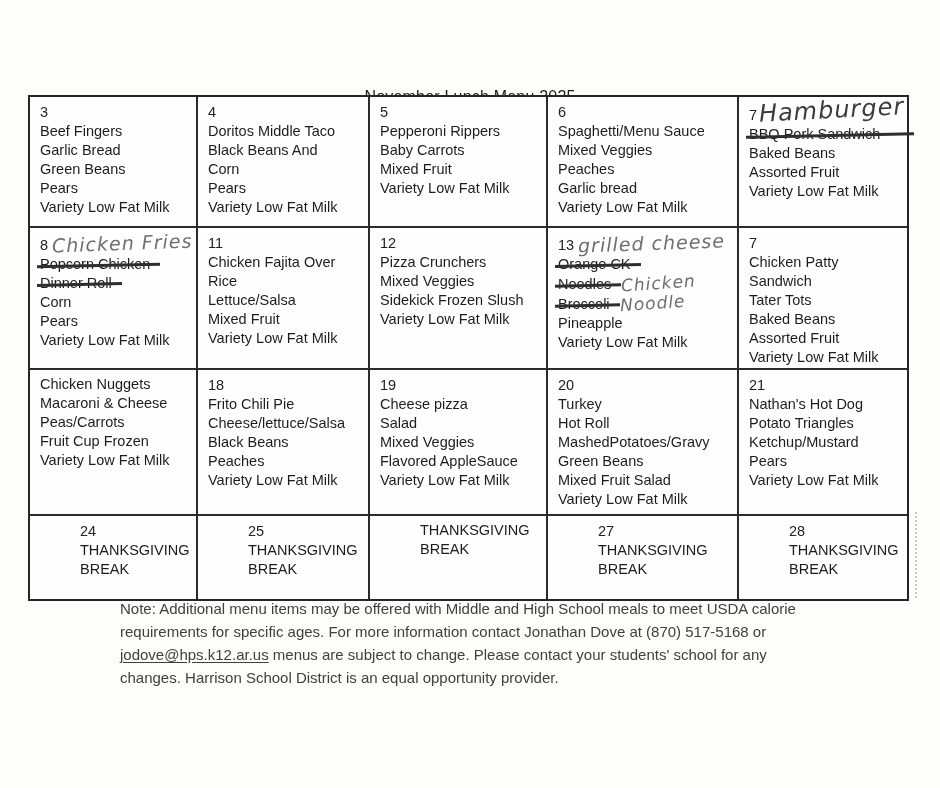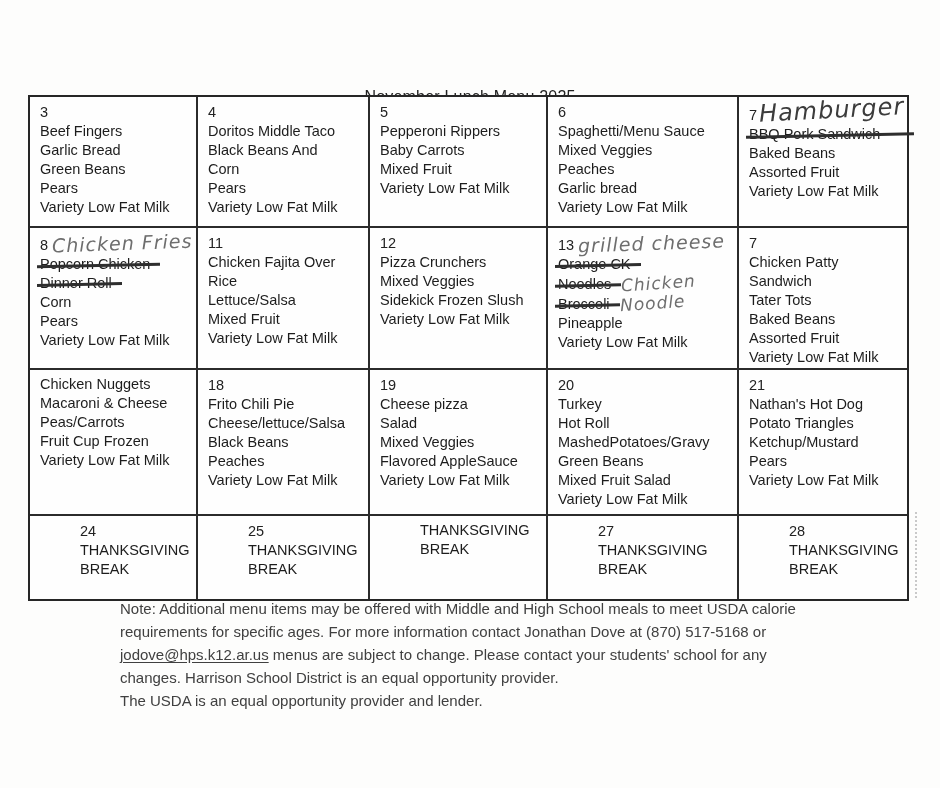--- a/index.html
+++ b/index.html
@@ -206,16 +206,15 @@
     </div>
     <div class="cell">
       <div class="cell-head"><span class="day-num">28</span></div>
       <div class="menu-line"><span>THANKSGIVING</span></div>
       <div class="menu-line"><span>BREAK</span></div>
     </div>
   </div>
 
 <div class="note-block">
   <p><span>Note:  Additional menu items may be offered with Middle and High School meals to meet USDA calorie requirements for specific ages. For more information contact Jonathan Dove at (870) 517-5168 or </span><span class="email">jodove@hps.k12.ar.us</span><span> menus are subject to change. Please contact your students' school for any changes. Harrison School District is an equal opportunity provider.</span></p>
-  <p>The USDA is an equal opportunity provider and lender.</p>
 </div>
 
 <div class="scan-artifact"></div>
 
 </body></html>

